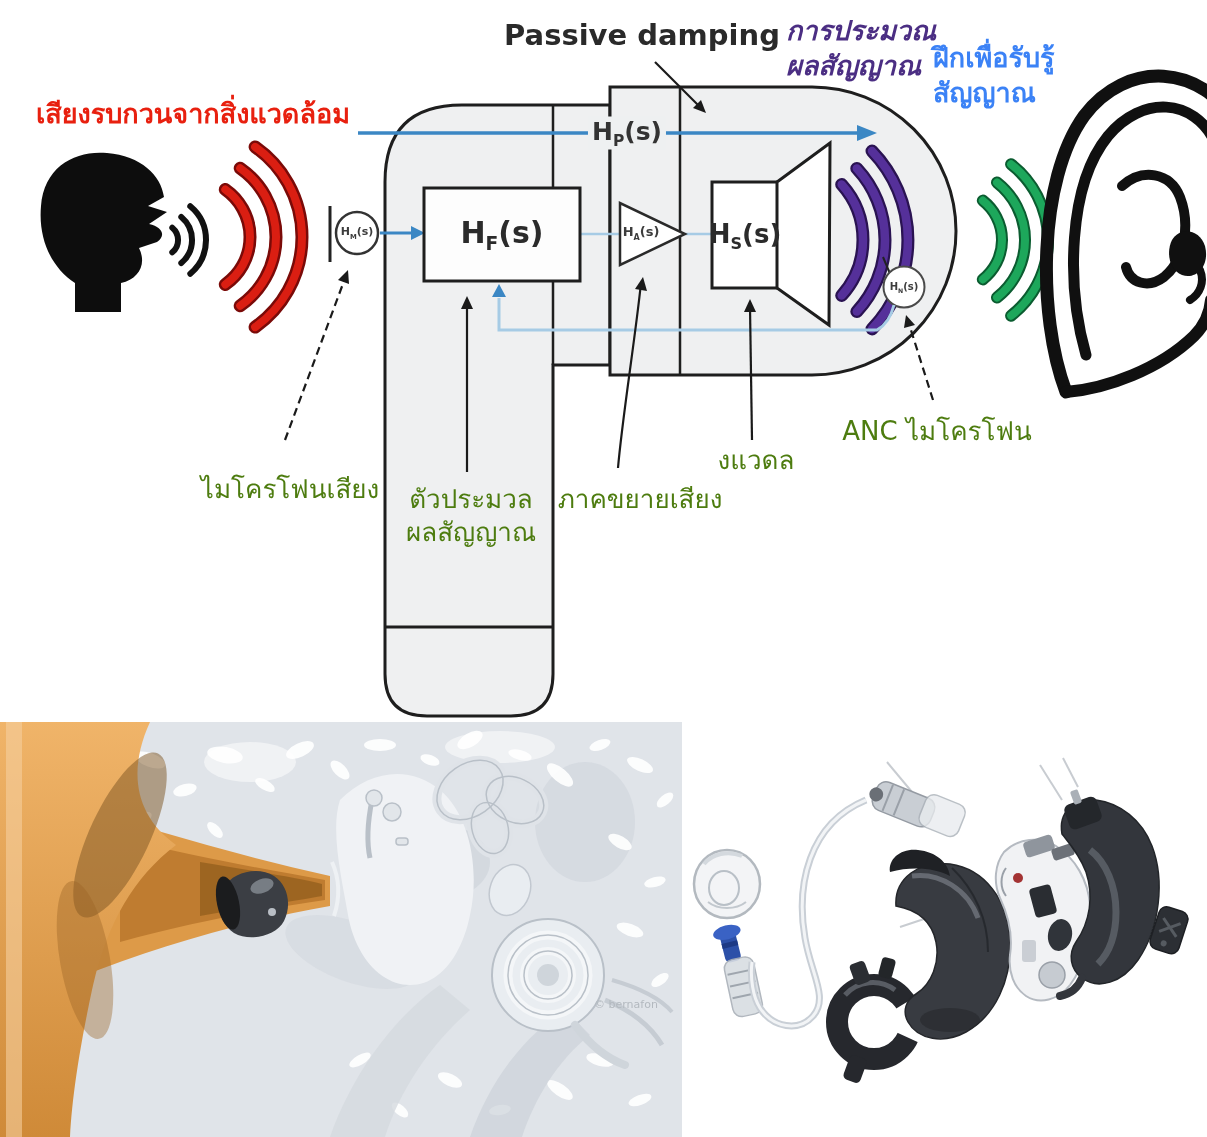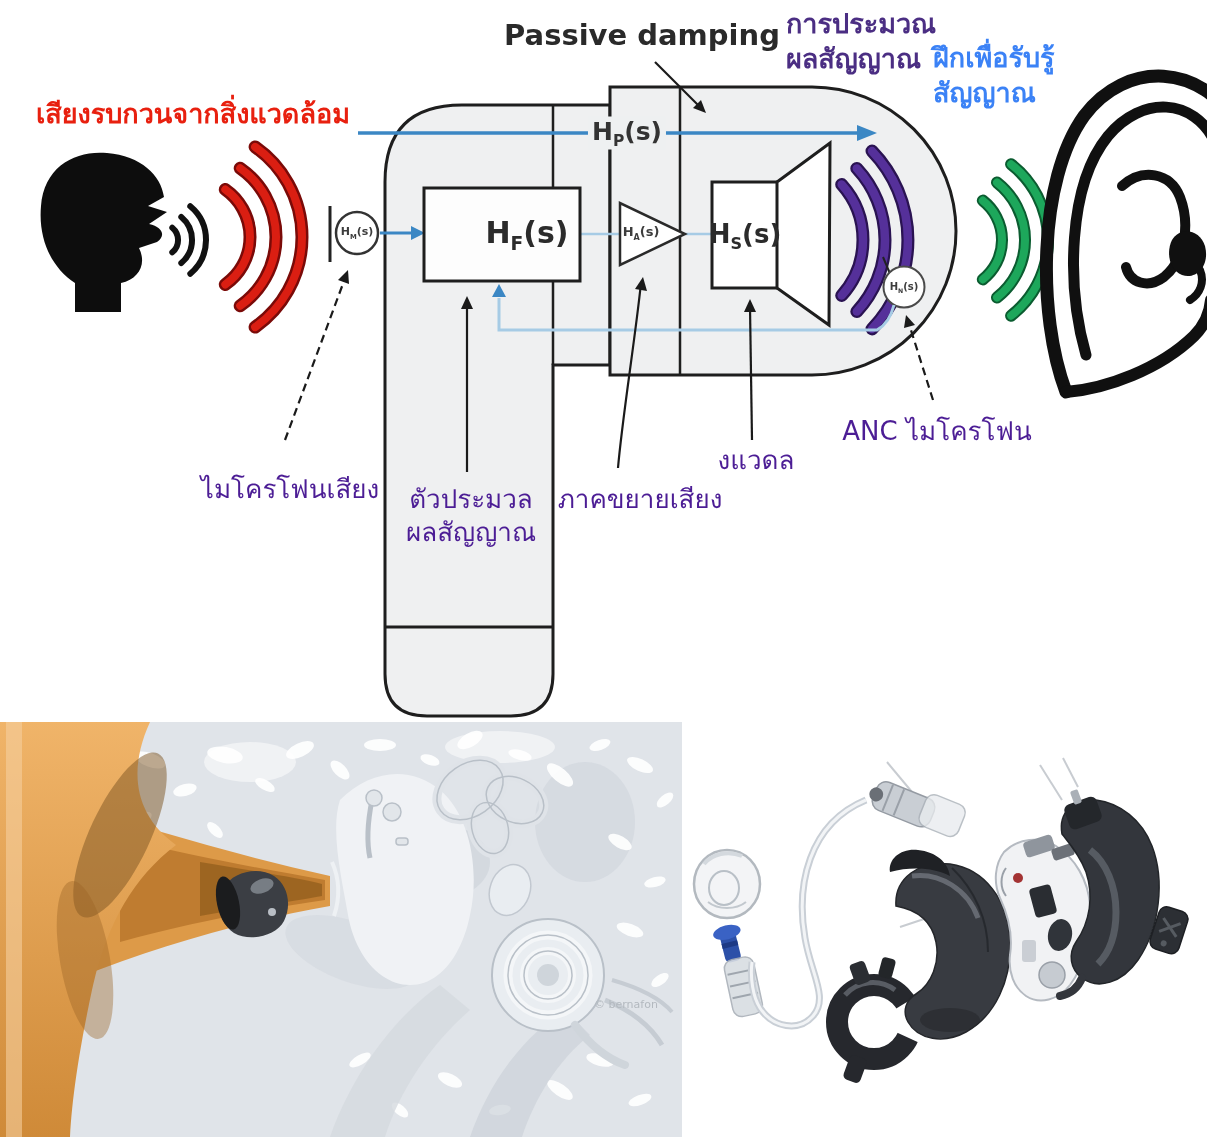--- a/index.html
+++ b/index.html
@@ -6,21 +6,21 @@
   .stage{position:relative;width:1207px;height:1137px;background:#fff;overflow:hidden;
          font-family:"DejaVu Sans","Liberation Sans",sans-serif;}
   .stage svg{position:absolute;left:0;top:0;}
   .lbl{position:absolute;white-space:nowrap;}
   .cc{transform:translateX(-50%);}
   .mid{transform:translate(-50%,-50%);}
   .env-noise{color:#e8200f;font-size:27px;font-weight:bold;}
   .passive{color:#2a2a2a;font-size:29px;font-weight:600;}
   .purple2{color:#4b2e83;font-size:27px;font-weight:bold;line-height:1.3;}
   .green2{color:#3b82f6;font-size:27px;font-weight:bold;line-height:1.3;}
-  .callout{color:#4c1d95;font-size:26px;line-height:1.25;}
+  .callout{color:#4d7c0f;font-size:26px;line-height:1.25;}
   .blk{color:#2b2b2b;font-weight:bold;}
   .blk sub{font-size:62%;}
   .hp-lab{font-size:25px;background:#eef0f1;padding:0 4px;color:#333;}
   .hf-lab{font-size:30px;}
   .hs-lab{font-size:26px;}
   .ha-lab{font-size:13px;color:#3d3d3d;}
   .hm-lab{font-size:11px;color:#3d3d3d;}
   .hn-lab{font-size:10px;color:#3d3d3d;}
   .watermark{color:#b3b9bf;font-size:11px;}
 </style>
@@ -287,35 +287,35 @@
     <path d="M 1066 392 C 1106 389 1160 369 1194 336 C 1205 325 1210 312 1211 300" stroke-width="12"></path>
     <path d="M 1200 270 C 1205 282 1200 294 1190 300" stroke-width="8"></path>
     <path d="M 1172 240 C 1180 226 1200 229 1205 246 C 1210 265 1197 280 1182 275 C 1169 270 1166 252 1172 240 Z" fill="#101010" stroke="none"></path>
   </g>
 </svg>
 
 <div class="lbl env-noise" style="left:36px;top:92px;">เสียงรบกวนจากสิ่งแวดล้อม</div>
 
 <div class="lbl passive cc" style="left:642px;top:18px;">Passive damping</div>
 
-<div class="lbl purple2" style="left:786px;top:6px;">
+<div class="lbl purple2" style="left:786px;top:13px;font-style:italic;">
   <div>การประมวณ</div>
   <div>ผลสัญญาณ</div>
 </div>
 
 <div class="lbl green2" style="left:933px;top:40px;">
   <div>ฝึกเพื่อรับรู้</div>
   <div>สัญญาณ</div>
 </div>
 
 <div class="lbl blk hp-lab mid" style="left:627px;top:133px;"><span>H</span><sub>P</sub><span>(s)</span></div>
 
 <div class="lbl blk hm-lab mid" style="left:357px;top:233px;"><span>H</span><sub>M</sub><span>(s)</span></div>
 
-<div class="lbl blk hf-lab mid" style="left:502px;top:234px;margin-left:25px;"><span>H</span><sub>F</sub><span>(s)</span></div>
+<div class="lbl blk hf-lab mid" style="left:502px;top:234px;"><span>H</span><sub>F</sub><span>(s)</span></div>
 
 <div class="lbl blk ha-lab mid" style="left:641px;top:233px;"><span>H</span><sub>A</sub><span>(s)</span></div>
 
 <div class="lbl blk hs-lab mid" style="left:745px;top:236px;"><span>H</span><sub>S</sub><span>(s)</span></div>
 
 <div class="lbl blk hn-lab mid" style="left:904px;top:287px;"><span>H</span><sub>N</sub><span>(s)</span></div>
 
 <div class="lbl callout cc" style="left:290px;top:473px;">ไมโครโฟนเสียง</div>
 
 <div class="lbl callout cc" style="left:471px;top:483px;text-align:center;">

